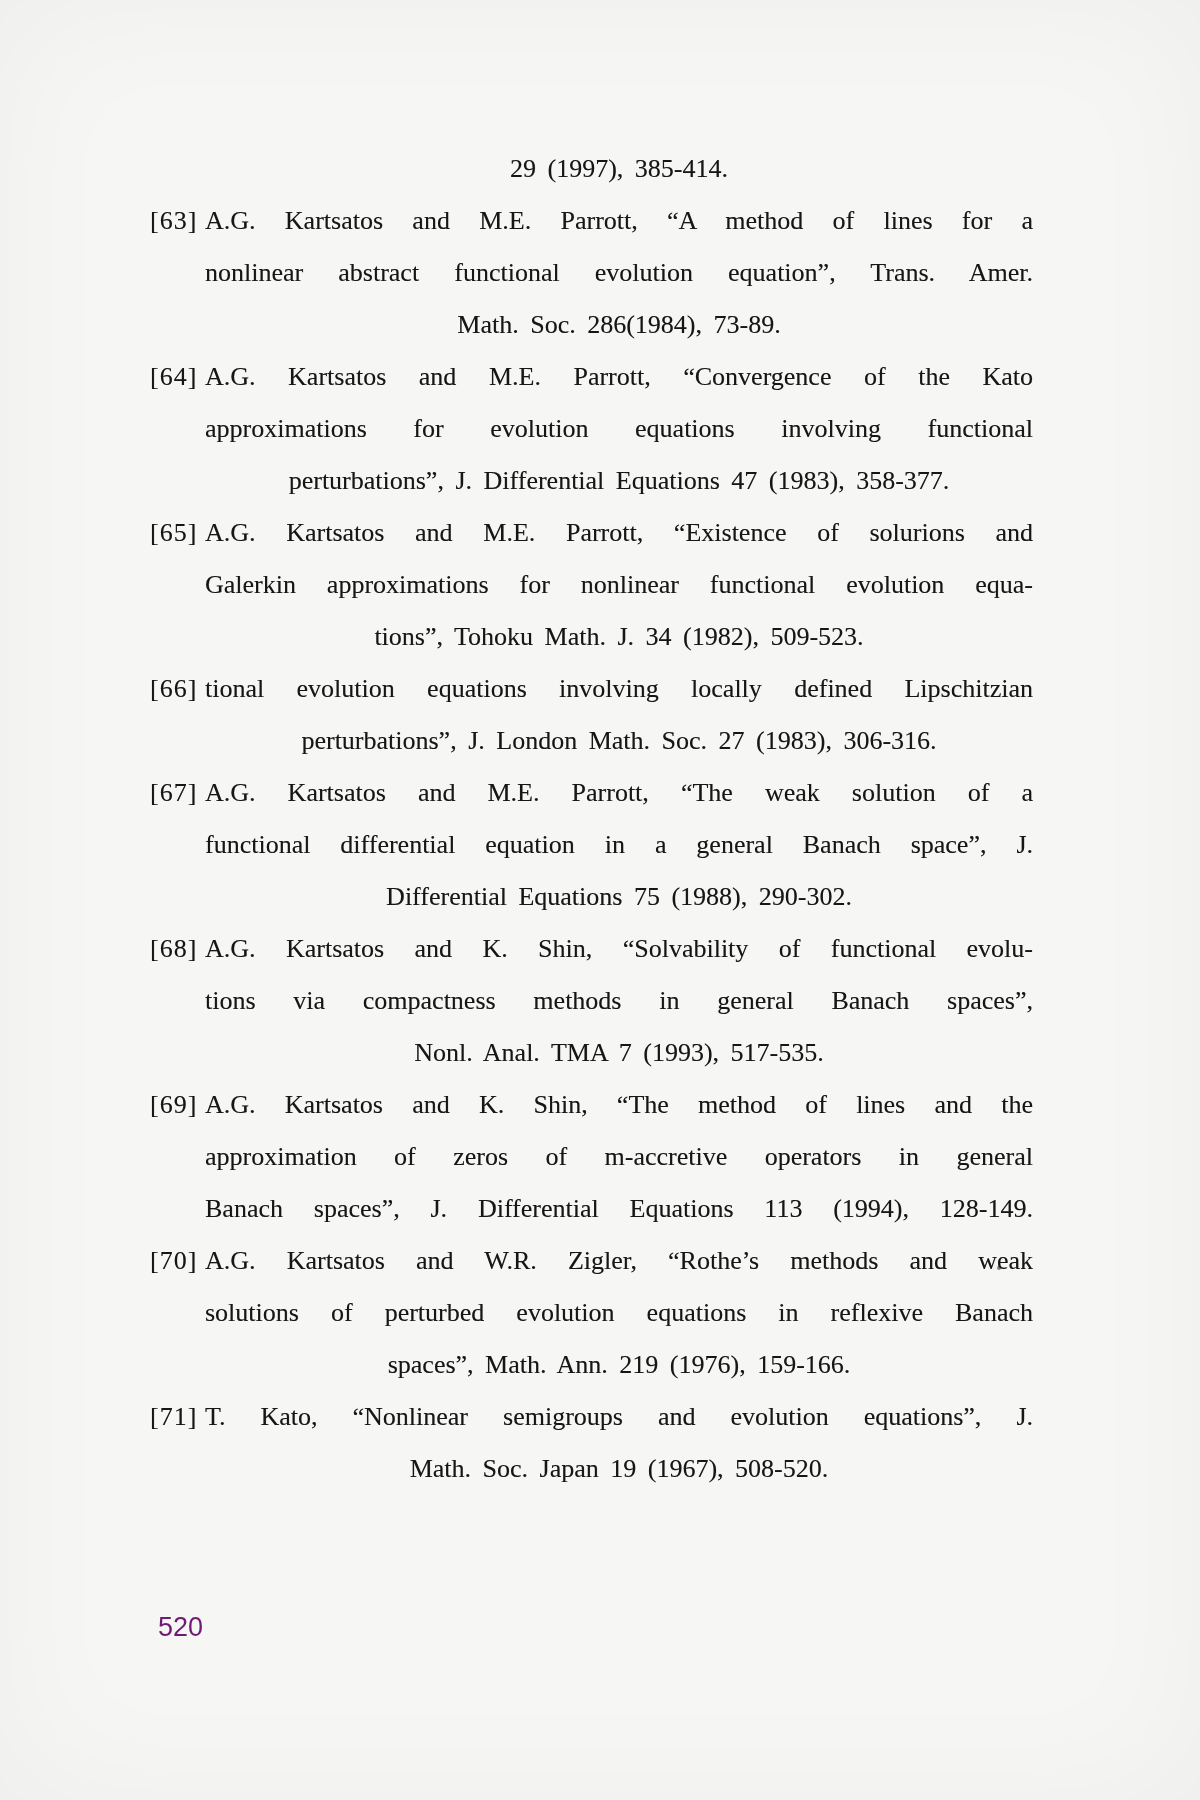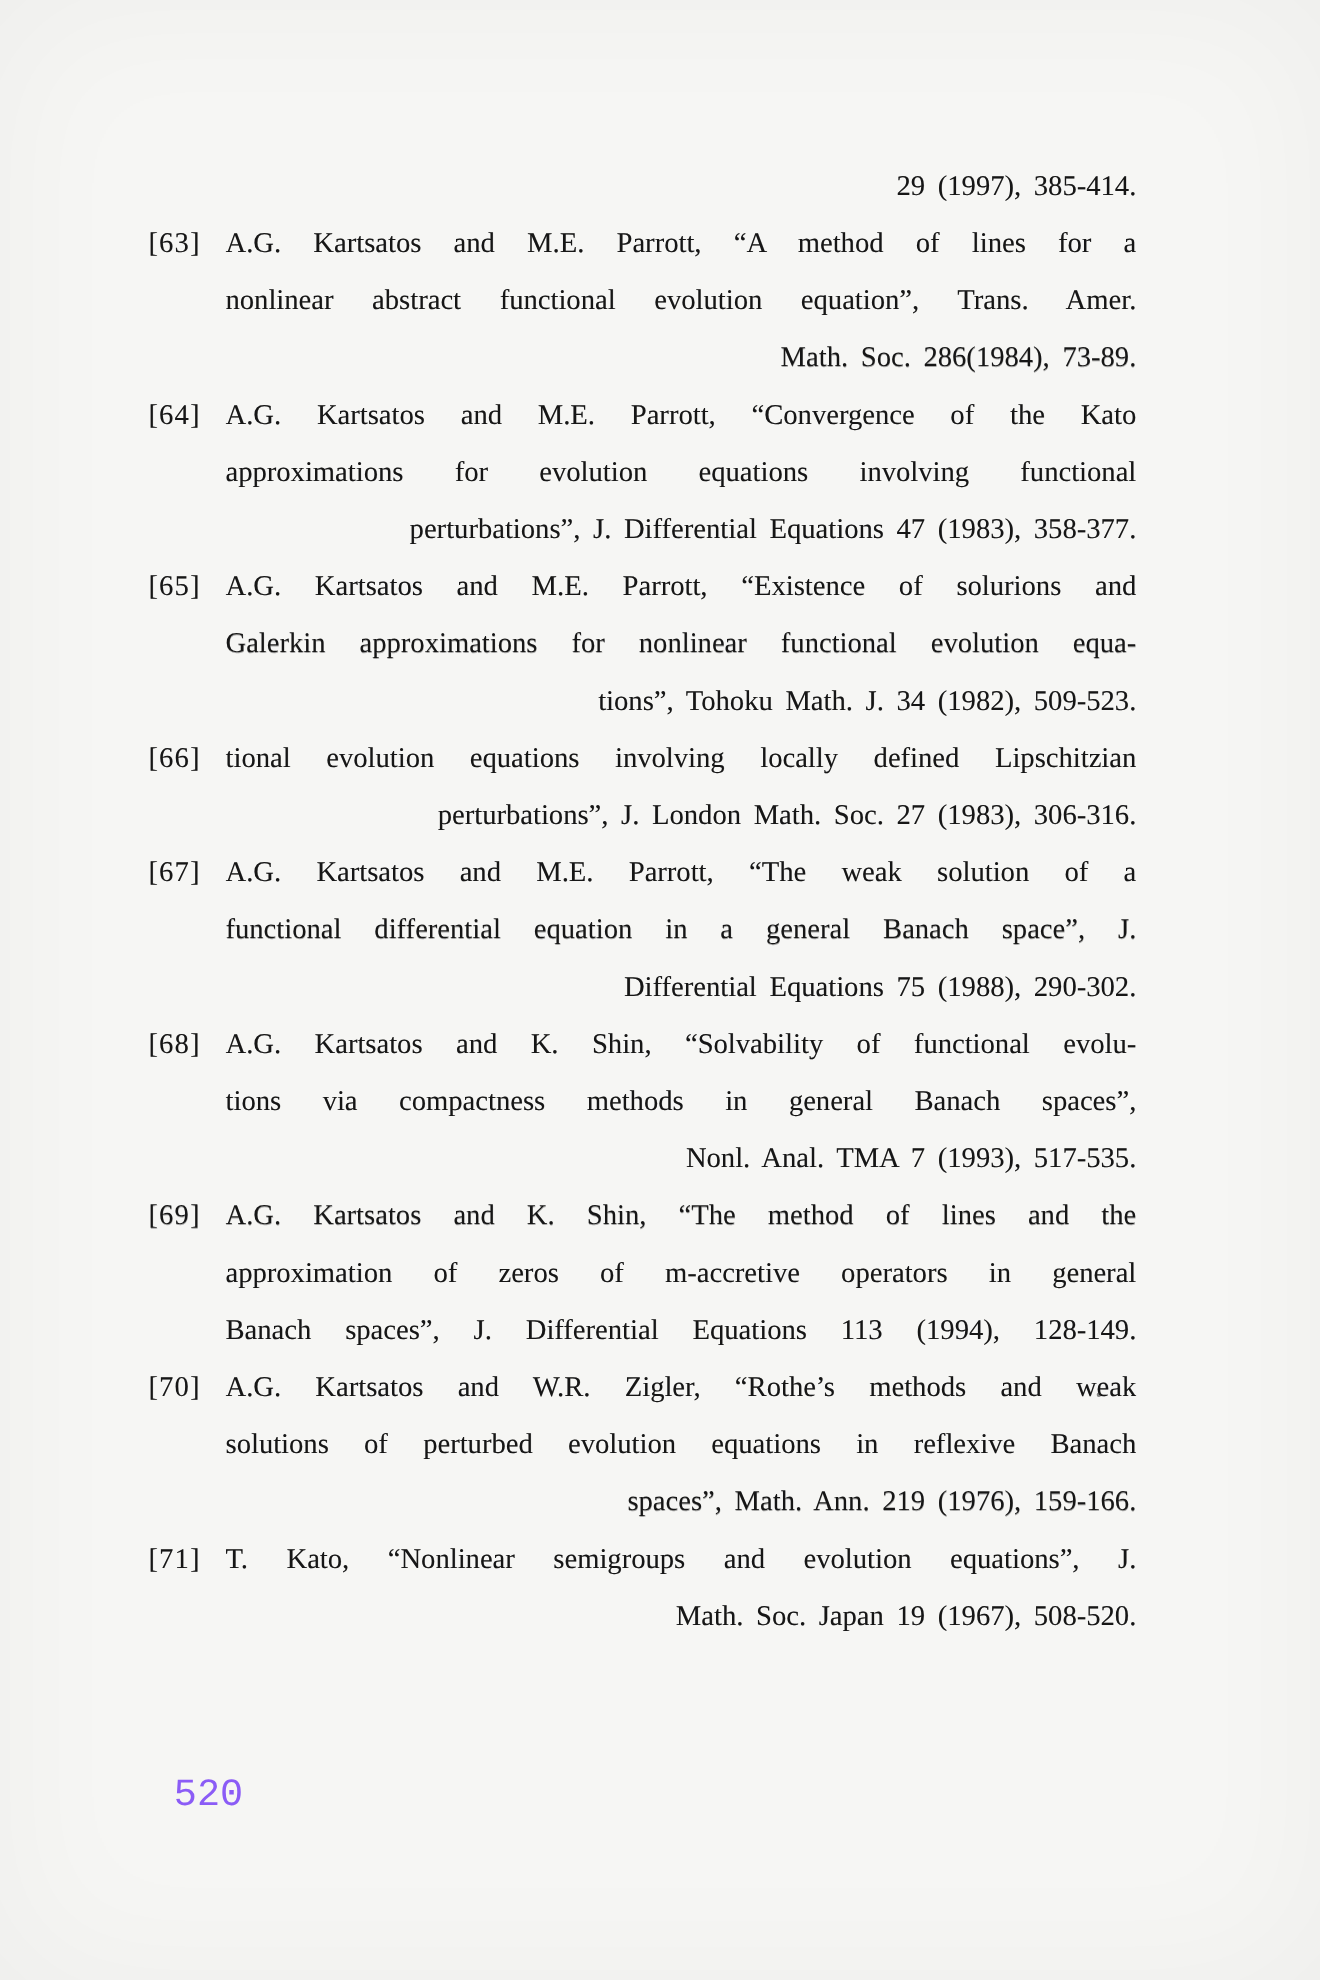--- a/index.html
+++ b/index.html
@@ -17,49 +17,49 @@
     position: absolute;
     left: 135px;
     top: 143px;
     width: 898px;
     font-size: 26px;
     text-shadow: 0.2px 0.2px 0.4px rgba(20,20,20,0.35);
   }
   .ref { position: relative; padding-left: 70px; }
   .ref-label {
     position: absolute;
-    left: 0;
+    left: 15px;
     top: 0;
     height: 52px;
     line-height: 52px;
     letter-spacing: 1px;
   }
   .line {
     height: 52px;
     line-height: 52px;
     overflow: hidden;
     white-space: normal;
   }
   .line.justify {
     text-align: justify;
     text-align-last: justify;
     text-justify: inter-word;
   }
   .line.left {
-    text-align: right;
+    text-align: center;
     word-spacing: 5px;
   }
   .it { }
   .page-number {
     position: absolute;
     left: 158px;
     top: 1612px;
-    font-family: Liberation Mono, monospace;
-    font-size: 35px;
-    color: #8b5cf6;
+    font-family: Liberation Sans, sans-serif;
+    font-size: 27px;
+    color: #701a75;
   }
   .speck {
     position: absolute;
     width: 4px;
     height: 4px;
     border-radius: 50%;
     background: rgba(40,40,40,0.55);
   }
 </style>
 </head>

